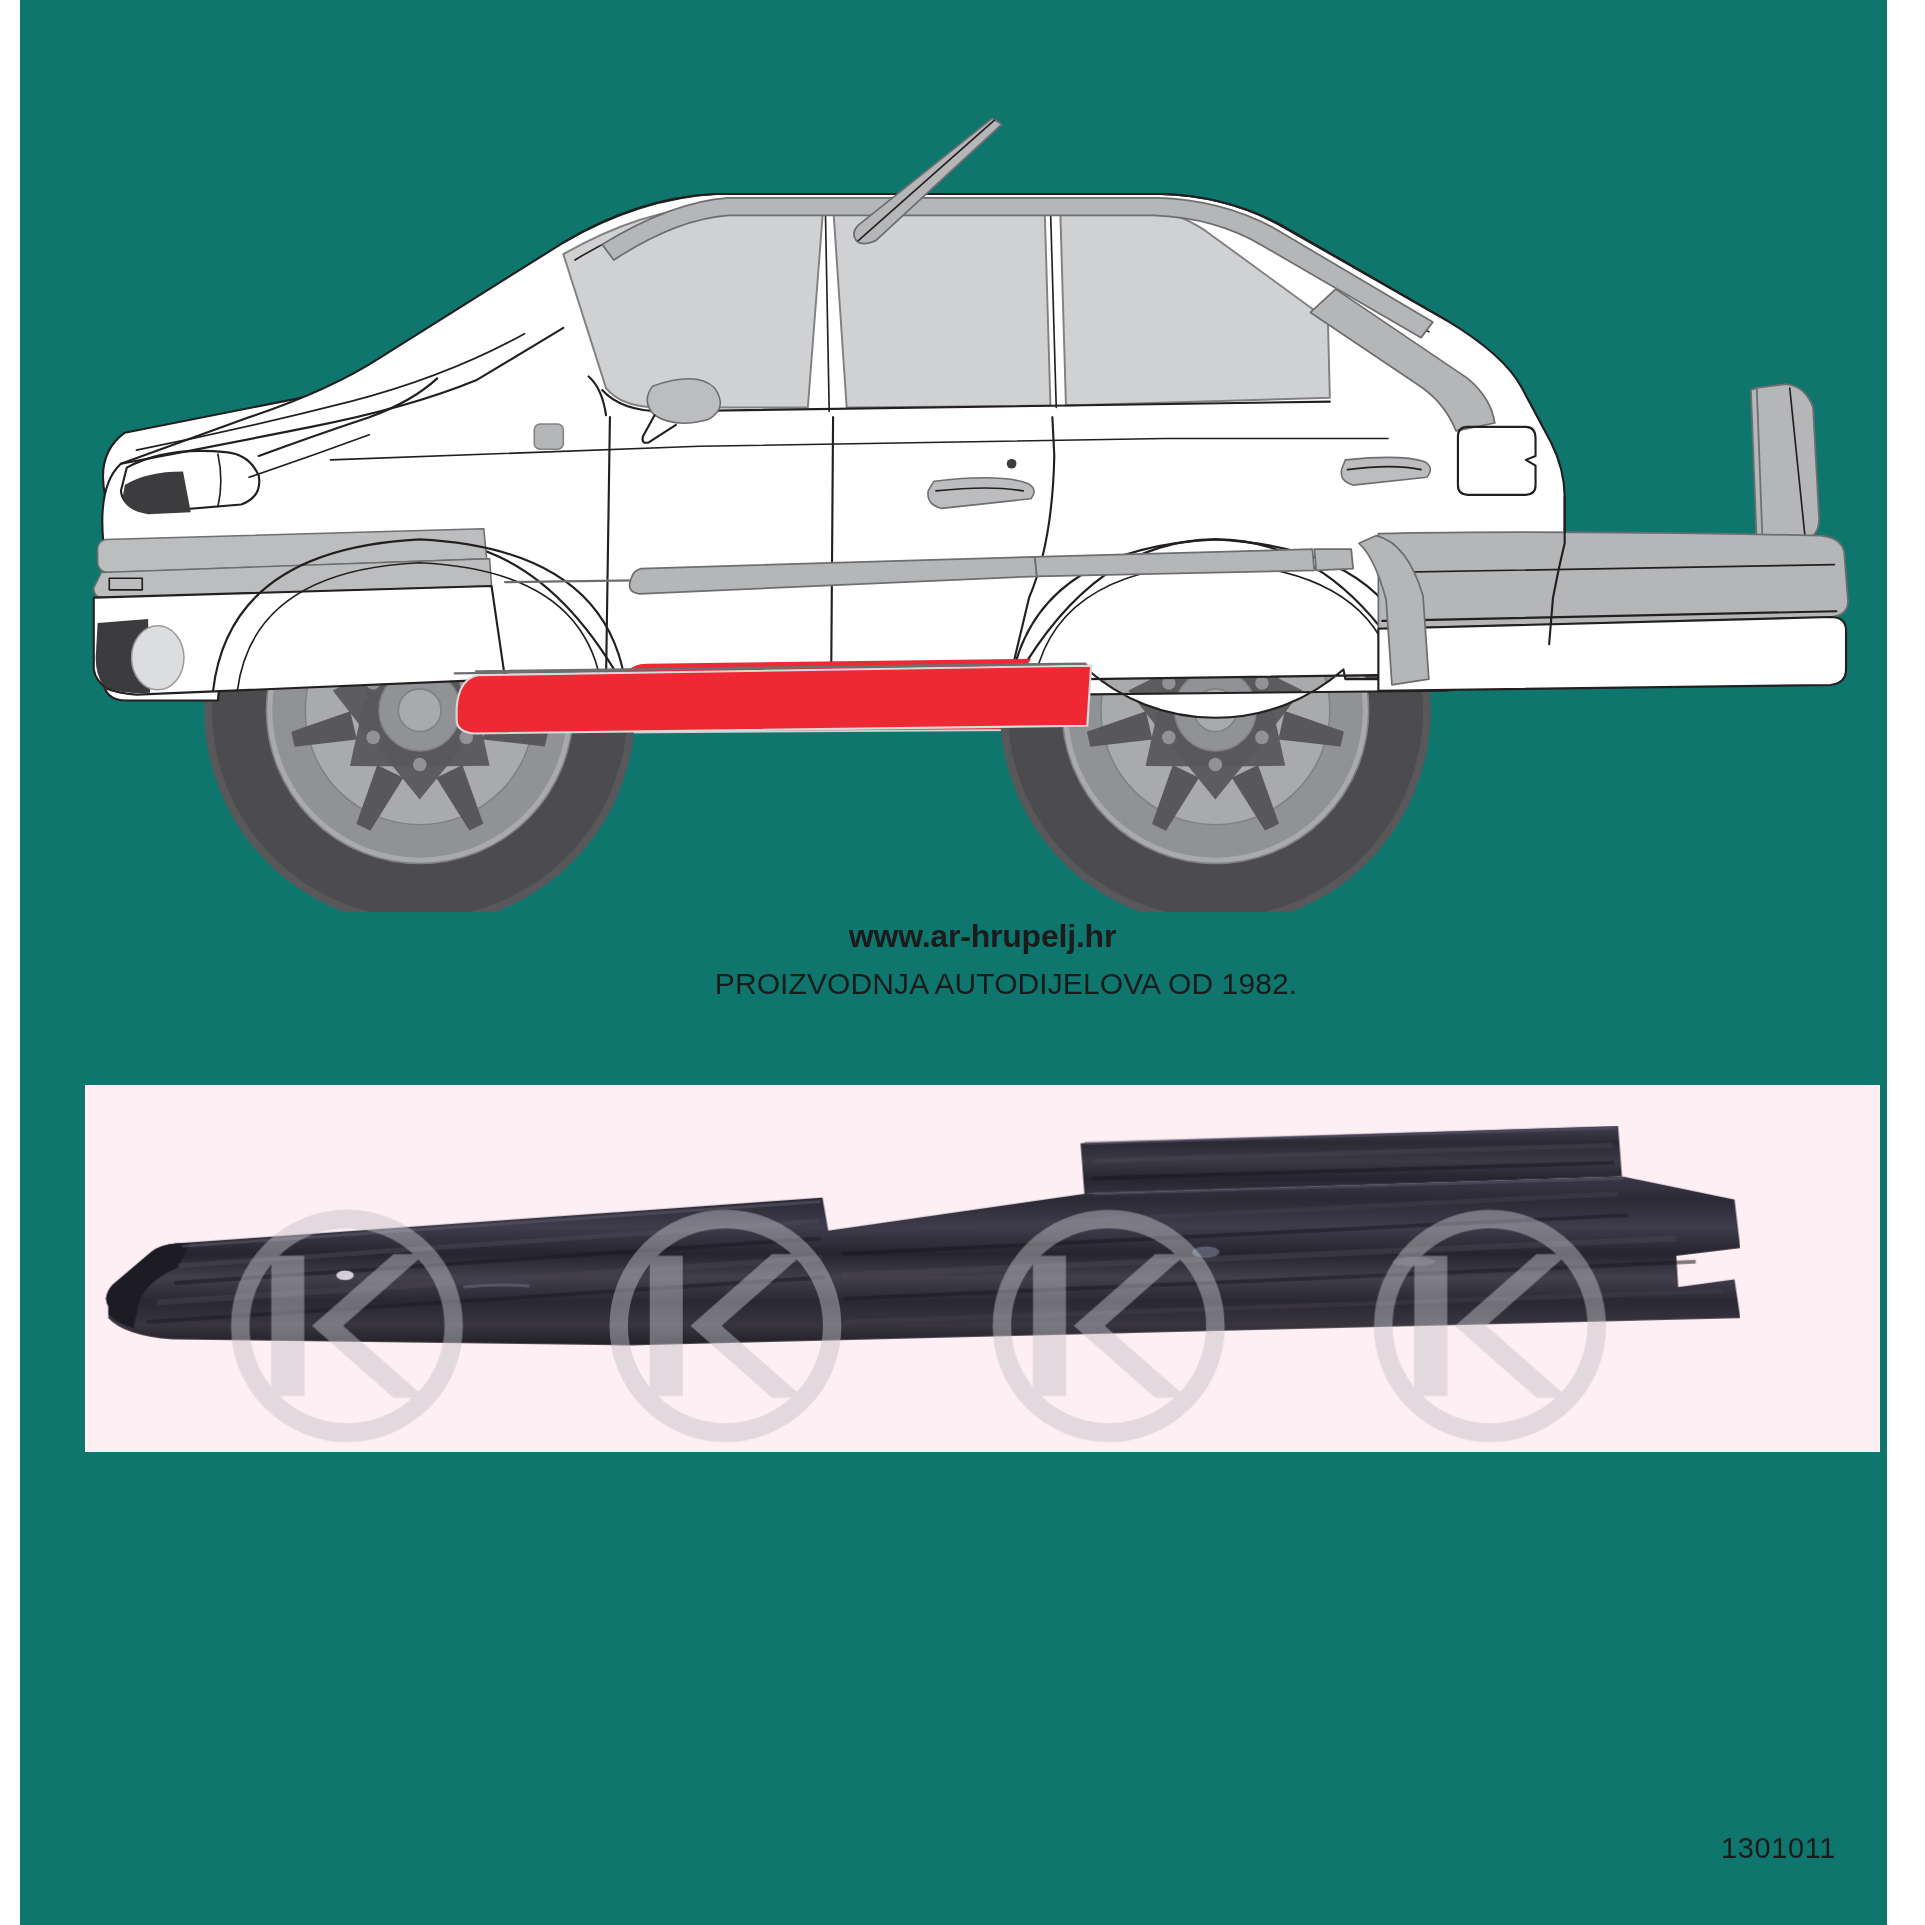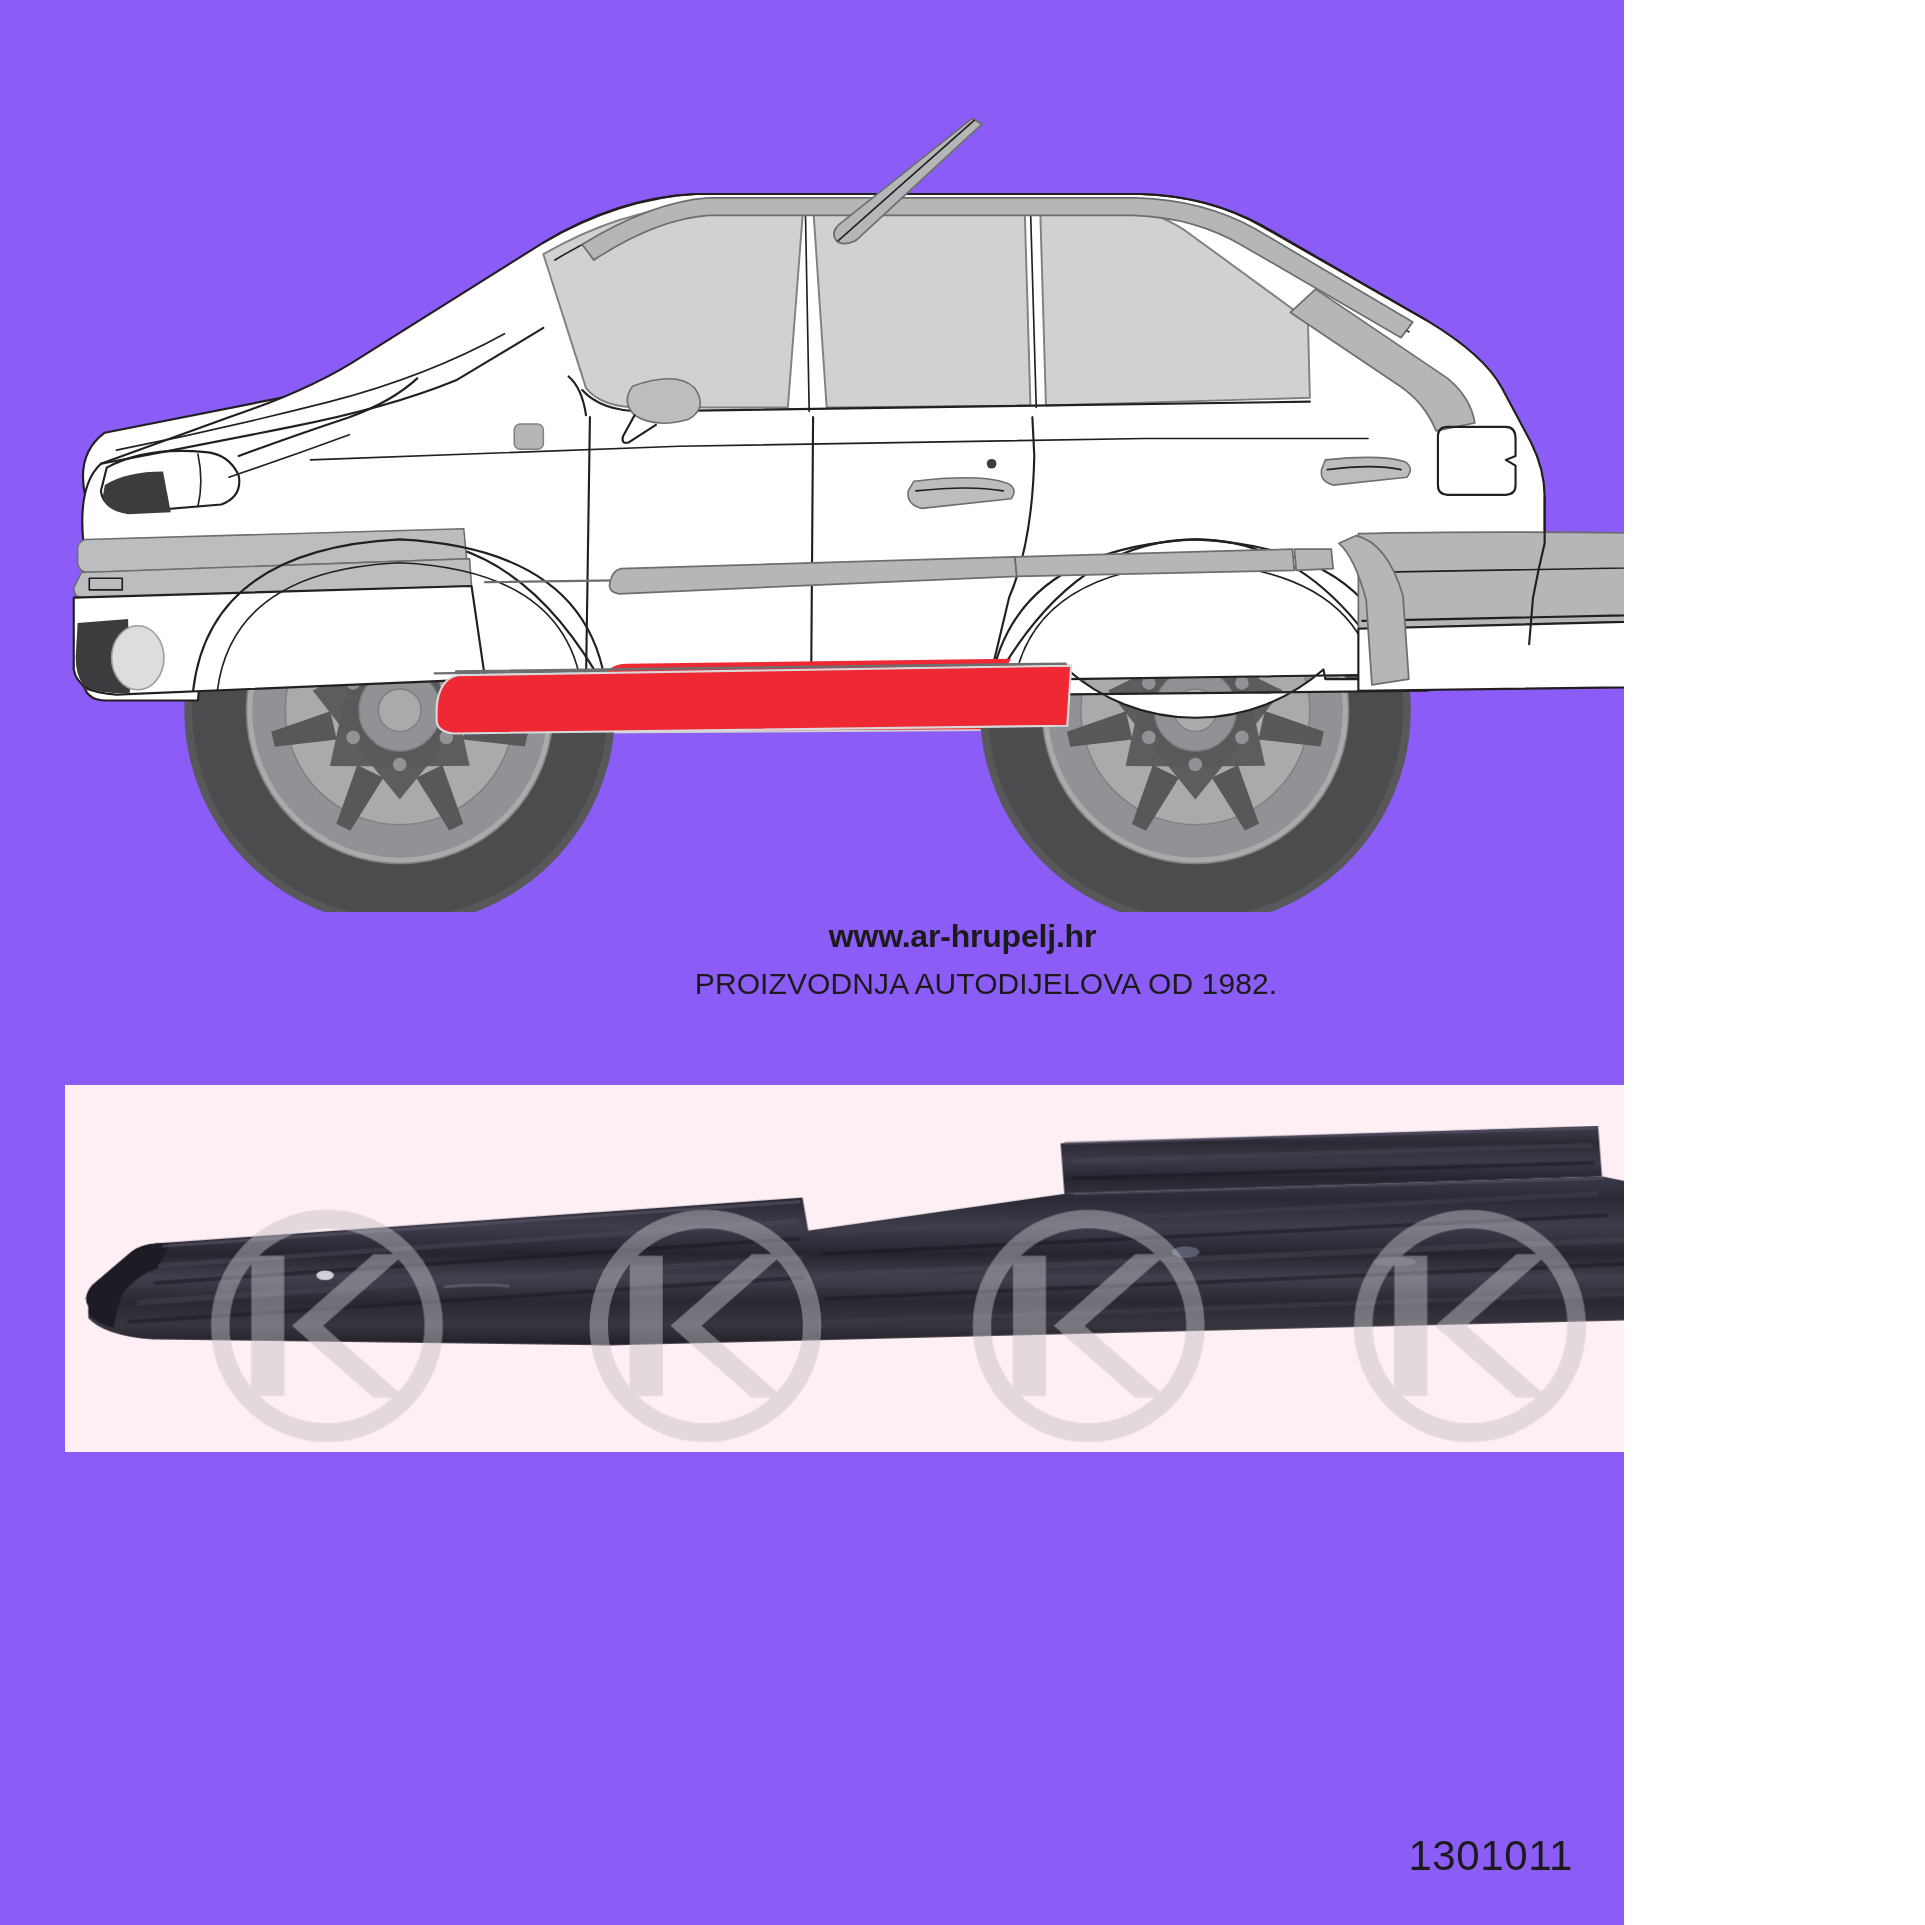--- a/index.html
+++ b/index.html
@@ -6,24 +6,25 @@
   html, body {
     margin: 0;
     padding: 0;
     background: #ffffff;
   }
   body {
     font-family: "Liberation Sans", sans-serif;
   }
   #page {
     position: relative;
-    width: 1624px;
+    width: 1867px;
     height: 1925px;
-    background: #8b5cf6;
+    background: #0f766e;
     overflow: hidden;
+    margin-left: 20px;
   }
 
   
   #diagram-panel {
     position: absolute;
     left: 0;
     top: 0;
     width: 1925px;
     height: 912px;
   }
@@ -79,21 +80,21 @@
     width: 1795px;
     height: 367px;
     display: block;
   }
 
   
   #part-number {
     position: absolute;
     right: 51px;
     top: 1832px;
-    font-size: 42px;
+    font-size: 29px;
     font-weight: normal;
     color: #1b1b1b;
     letter-spacing: 0.6px;
     text-align: right;
     white-space: nowrap;
   }
 </style>
 </head>
 <body>
 

